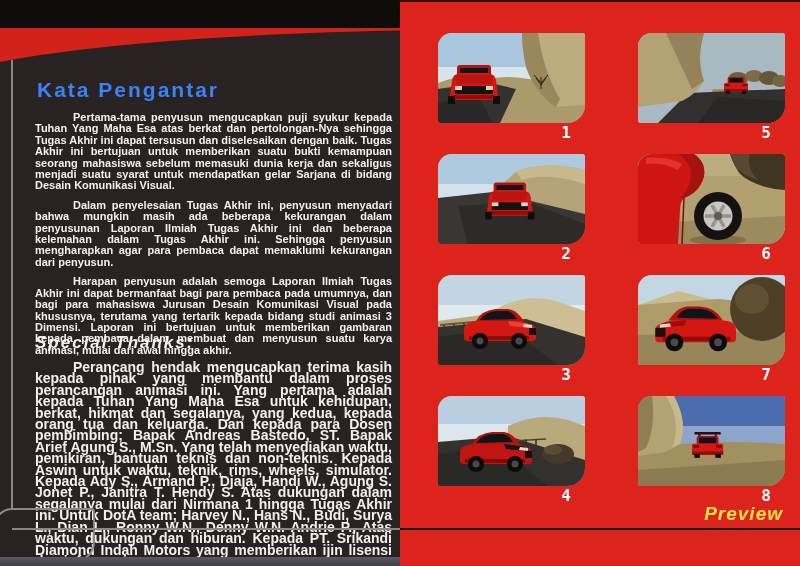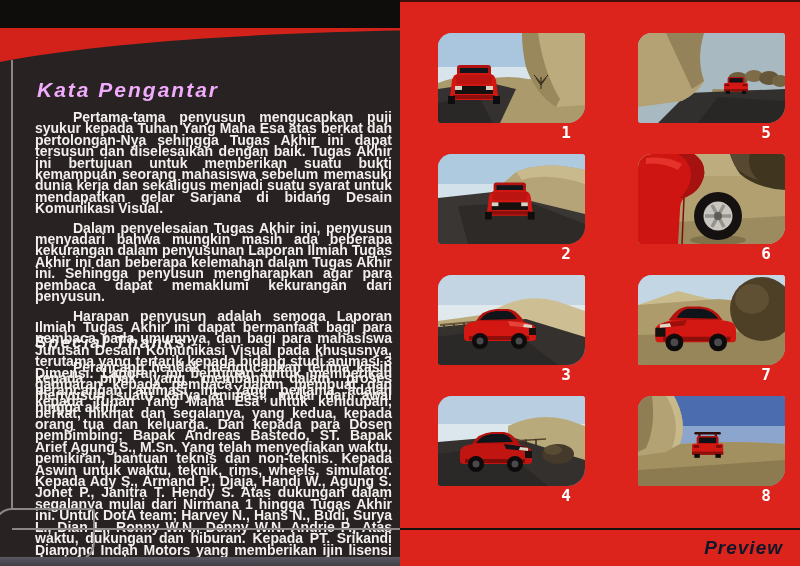--- a/index.html
+++ b/index.html
@@ -6,26 +6,26 @@
   #stage{
     position:relative;width:800px;height:566px;overflow:hidden;
     font-family:"Liberation Sans",sans-serif;background:#282223;
   }
   
   .left-page{position:absolute;left:0;top:0;width:400px;height:566px;background:#282223;}
   .top-strip{position:absolute;left:0;top:0;width:400px;height:28px;background:#0f0c0c;}
   .swoosh{position:absolute;left:0;top:28px;width:400px;height:36px;}
   .v-line{position:absolute;left:11px;top:60px;width:2px;height:448px;background:#8a8786;}
   .page-title{
-    position:absolute;left:37px;top:78px;color:#f0abfc;
-    font-size:21px;font-style:italic;font-weight:bold;letter-spacing:2px;white-space:nowrap;
+    position:absolute;left:37px;top:78px;color:#3b82f6;
+    font-size:21px;font-weight:bold;letter-spacing:2px;white-space:nowrap;
   }
   .body-text{
     position:absolute;left:35px;top:112px;width:357px;color:#f2efec;
-    font-size:14px;line-height:11.4px;font-weight:bold;text-align:justify;
+    font-size:11px;line-height:11.4px;font-weight:bold;text-align:justify;
   }
   .body-text p{margin:0 0 8px 0;text-indent:38px;}
   .thanks-title{
     position:absolute;left:35px;top:333px;color:#f4f2f0;
     font-size:17px;font-style:italic;font-weight:bold;letter-spacing:2px;white-space:nowrap;
   }
   .thanks-text{
     position:absolute;left:35px;top:362px;width:357px;color:#f2efec;
     font-size:14px;line-height:11.4px;font-weight:bold;text-align:justify;
   }
@@ -50,22 +50,22 @@
   .c1{left:38px;} .c2{left:238px;}
   .r1{top:33px;} .r2{top:154px;} .r3{top:275px;} .r4{top:396px;}
   .num{
     position:absolute;width:147px;height:15px;box-sizing:border-box;
     text-align:right;padding-right:14px;color:#ffffff;
     font-family:"DejaVu Sans Mono",monospace;font-weight:bold;font-size:16px;line-height:15px;
   }
   .n1{top:125px;} .n2{top:246px;} .n3{top:367px;} .n4{top:488px;}
   .preview{
     position:absolute;left:238px;top:503px;width:147px;box-sizing:border-box;
-    text-align:right;padding-right:2px;color:#0f172a;
-    font-size:19px;font-style:italic;font-weight:bold;letter-spacing:1px;white-space:nowrap;margin-top:34px;
+    text-align:right;padding-right:2px;color:#fde047;
+    font-size:19px;font-style:italic;font-weight:bold;letter-spacing:1px;white-space:nowrap;
   }
   .h-line-right{position:absolute;left:0;top:528px;width:400px;height:2px;background:#16100f;}
 </style>
 </head>
 <body>
 
 <div id="stage">
 
   <div class="left-page">
     <div class="top-strip"></div>

